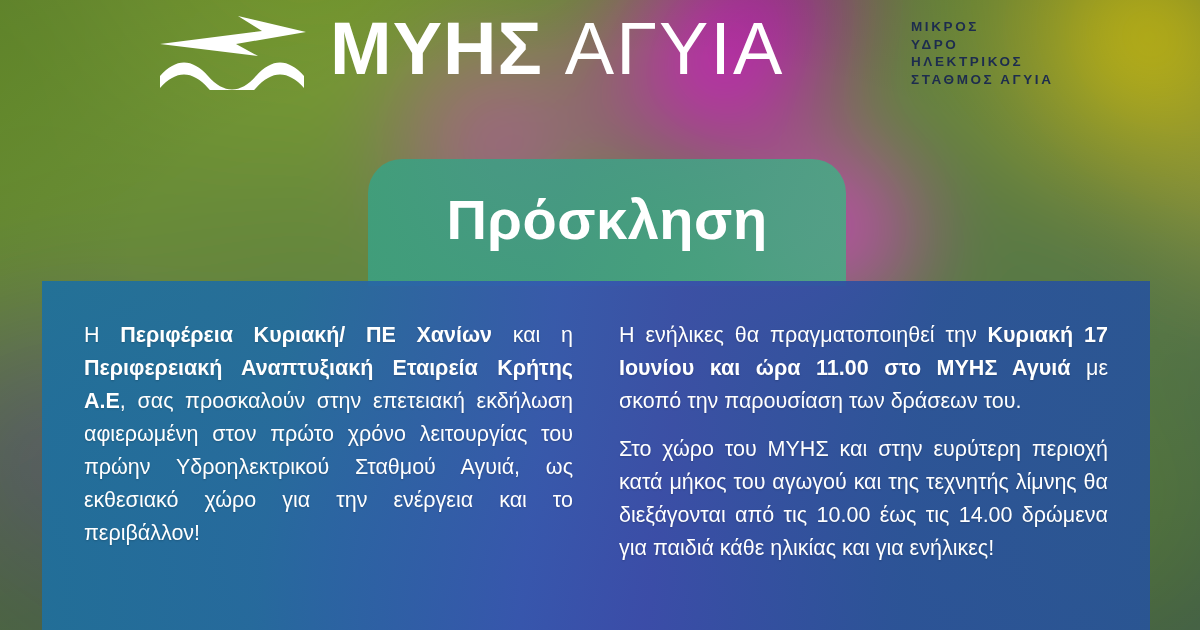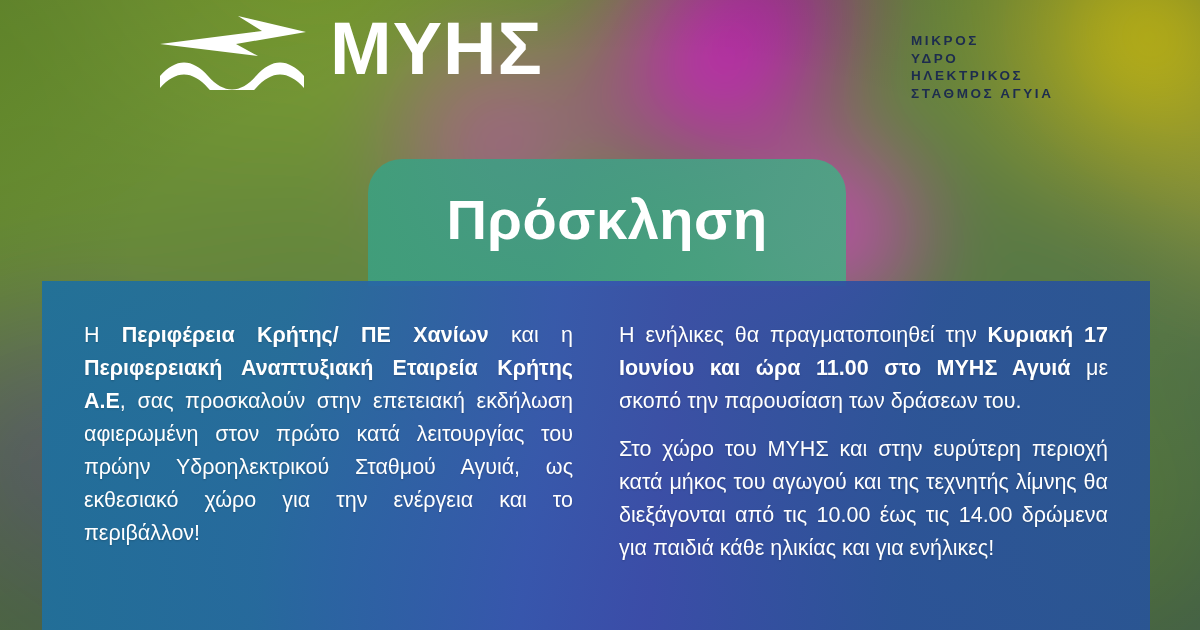--- a/index.html
+++ b/index.html
@@ -93,21 +93,21 @@
     font-size: 74px;
     font-weight: 300;
     color: #ffffff;
     letter-spacing: 2px;
     line-height: 1.12;
   }
 
   .logo-tagline {
     position: absolute;
     left: 911px;
-    top: 32px;
+    top: 18px;
     color: #1d2c4e;
     font-size: 13.5px;
     font-weight: 600;
     letter-spacing: 2.6px;
     line-height: 17.5px;
     text-transform: uppercase;
   }
   .logo-tagline div { white-space: nowrap; }
 
   
@@ -193,38 +193,39 @@
     <div class="logo-mark">
       <svg viewBox="0 0 150 76" width="150" height="76" aria-hidden="true">
         <path d="M2 30 L104 17 L80 2 L148 18 L78 30 L100 42 Z" fill="#ffffff"></path>
         <path d="M2 62 C18 44, 34 44, 50 62 C66 80, 82 80, 98 62 C114 44, 130 44, 146 62
                  L146 74 C130 56, 114 56, 98 74 C82 92, 66 92, 50 74 C34 56, 18 56, 2 74 Z" fill="#ffffff"></path>
       </svg>
     </div>
 
     <div class="logo-wordmark">
       <span class="wm-bold">ΜΥΗΣ</span>
+      <span class="wm-light">ΑΓΥΙΑ</span>
     </div>
 
     <div class="logo-tagline">
       <div>ΜΙΚΡΟΣ</div>
       <div>ΥΔΡΟ</div>
       <div>ΗΛΕΚΤΡΙΚΟΣ</div>
       <div>ΣΤΑΘΜΟΣ ΑΓΥΙΑ</div>
     </div>
 
   </div>
 
   <div class="title-panel">
     <span class="title-text">Πρόσκληση</span>
   </div>
 
   <div class="content-panel">
     <div class="col col-left">
-        <p><span>Η </span><b>Περιφέρεια Κρήτης/ ΠΕ Χανίων</b><span> και η </span><b>Περιφερειακή Αναπτυξιακή Εταιρεία Κρήτης Α.Ε</b><span>, σας προσκαλούν στην επετειακή εκδήλωση αφιερωμένη στον πρώτο κατά λειτουργίας του πρώην Υδροηλεκτρικού Σταθμού Αγυιά, ως εκθεσιακό χώρο για την ενέργεια και το περιβάλλον!</span></p>
+        <p><span>Η </span><b>Περιφέρεια Κυριακή/ ΠΕ Χανίων</b><span> και η </span><b>Περιφερειακή Αναπτυξιακή Εταιρεία Κρήτης Α.Ε</b><span>, σας προσκαλούν στην επετειακή εκδήλωση αφιερωμένη στον πρώτο χρόνο λειτουργίας του πρώην Υδροηλεκτρικού Σταθμού Αγυιά, ως εκθεσιακό χώρο για την ενέργεια και το περιβάλλον!</span></p>
       </div>
     <div class="col col-right">
         <p><span>Η ενήλικες θα πραγματοποιηθεί την </span><b>Κυριακή 17 Ιουνίου και ώρα 11.00 στο ΜΥΗΣ Αγυιά</b><span> με σκοπό την παρουσίαση των δράσεων του.</span></p>
         <p><span>Στο χώρο του ΜΥΗΣ και στην ευρύτερη περιοχή κατά μήκος του αγωγού και της τεχνητής λίμνης θα διεξάγονται από τις 10.00 έως τις 14.00 δρώμενα για παιδιά κάθε ηλικίας και για ενήλικες!</span></p>
       </div>
   </div>
 
 </div>
 
 </body></html>

